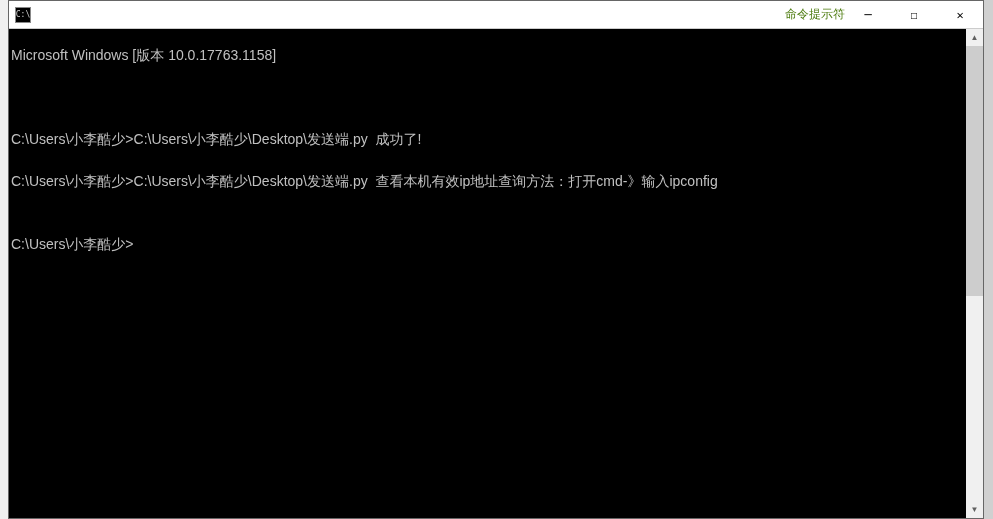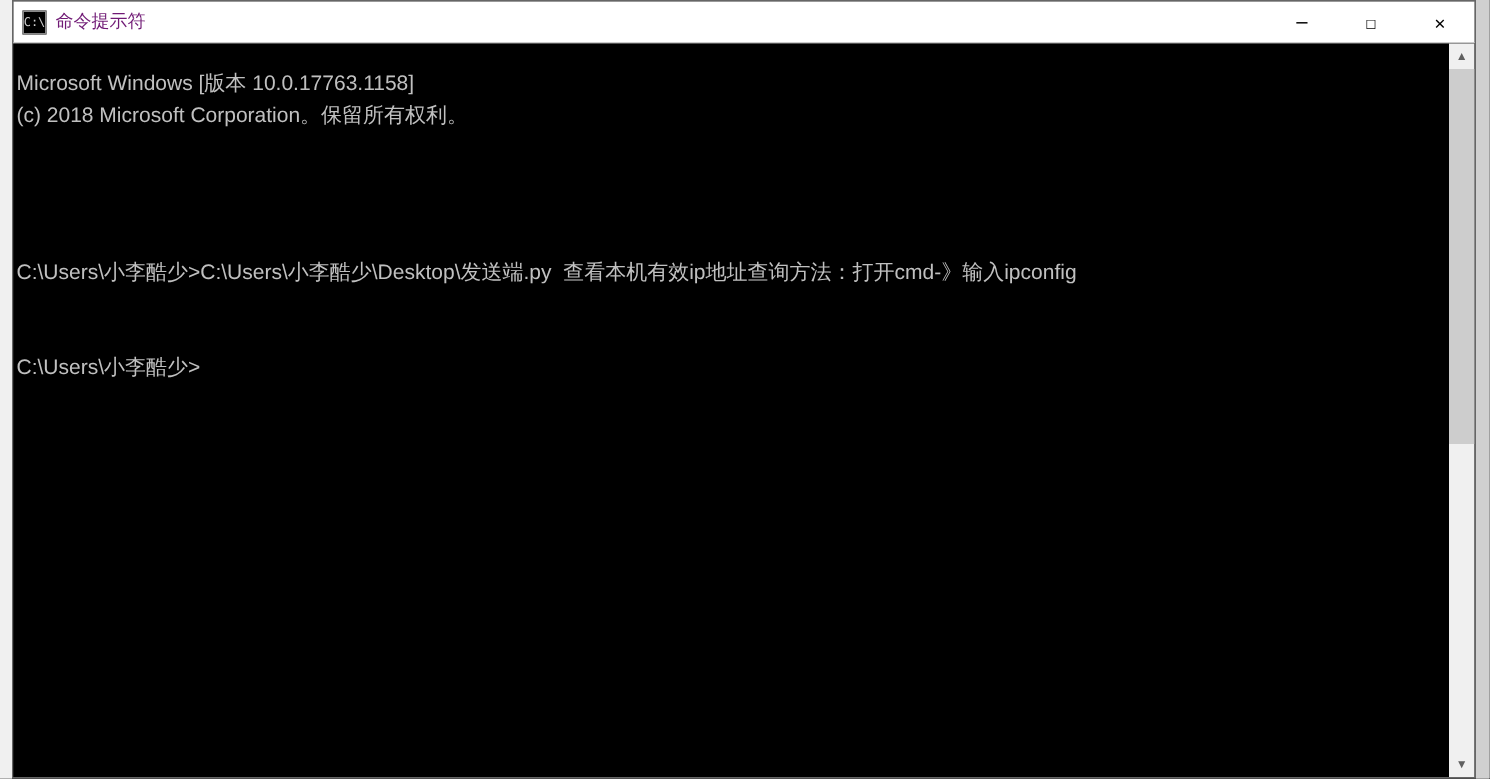--- a/index.html
+++ b/index.html
@@ -44,22 +44,23 @@
       display: flex;
       align-items: center;
       justify-content: center;
       font-size: 8px;
       color: #ccc;
       font-family: monospace;
     }
     .window-title {
       flex: 1;
       font-size: 12px;
-      color: #701a75;
+      color: #4d7c0f;
       font-family: "Microsoft YaHei", sans-serif;
+      text-align: right;
     }
     .win-controls {
       display: flex;
       height: 100%;
     }
     .win-btn {
       width: 46px;
       height: 100%;
       display: flex;
       align-items: center;
@@ -146,27 +147,27 @@
     <div class="window-title">命令提示符</div>
     <div class="win-controls">
       <div class="win-btn">─</div>
       <div class="win-btn">☐</div>
       <div class="win-btn close">✕</div>
     </div>
   </div>
 
   <div class="terminal-body">
     <div class="term-line">Microsoft Windows [版本 10.0.17763.1158]</div>
-    <div class="term-line">(c) 2018 Microsoft Corporation。保留所有权利。</div>
     <div class="term-line"> </div>
 
     <div class="term-line"> </div>
 
     <div class="term-line"> </div>
 
+    <div class="term-line"><span>C:\Users\小李酷少&gt;</span><span>C:\Users\小李酷少\Desktop\发送端.py</span>  <span>成功了!</span></div>
     <div class="term-line"> </div>
 
     <div class="term-line"><span>C:\Users\小李酷少&gt;</span><span>C:\Users\小李酷少\Desktop\发送端.py</span>  <span>查看本机有效ip地址查询方法：打开cmd-》输入ipconfig</span></div>
     <div class="term-line"> </div>
 
     <div class="term-line"> </div>
 
     <div class="term-line">C:\Users\小李酷少&gt;</div>
 
     <div class="scrollbar">

